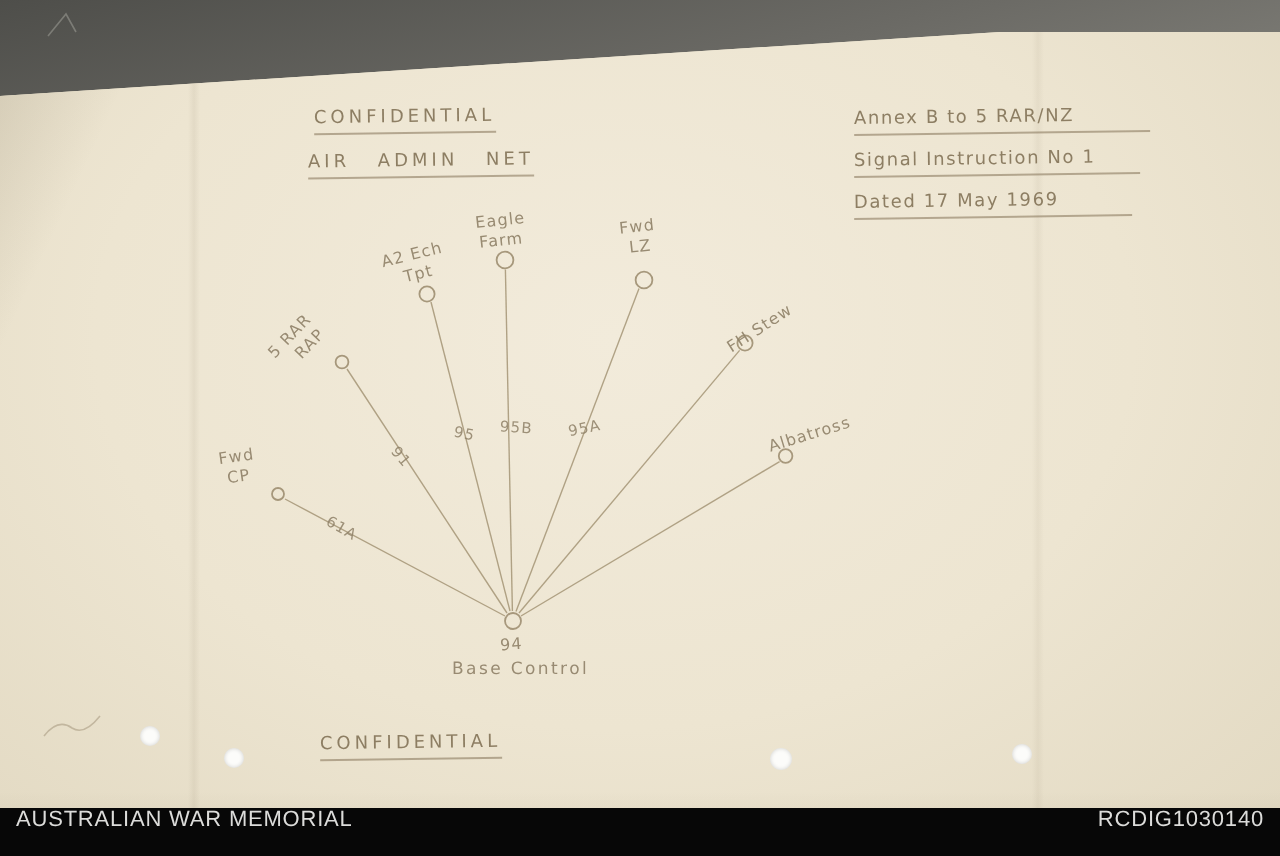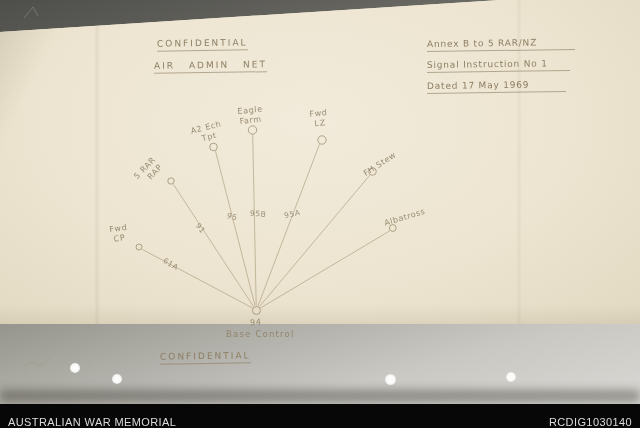--- a/index.html
+++ b/index.html
@@ -6,21 +6,21 @@
   .stage{
     position:relative;width:640px;height:428px;overflow:hidden;
     background:linear-gradient(165deg,#4e4e4a 0%,#6b6a65 22%,#98978f 55%,#c9c8c3 80%,#dddcd8 100%);
     font-family:"DejaVu Sans",sans-serif;
   }
   .paper-shadow{
     position:absolute;left:0;top:390px;width:640px;height:12px;
     background:rgba(40,38,30,.4);filter:blur(5px);
   }
   .paper{
-    position:absolute;left:0;top:0;width:640px;height:324px;
+    position:absolute;left:0;top:16px;width:640px;height:404px;
     clip-path:polygon(0 32px,500px 0,640px 0,640px 394px,0 399px);
     background-color:#ece4cf;
     background-image:
       linear-gradient(115deg,rgba(95,85,62,.16) 0%,rgba(95,85,62,0) 9%),
       linear-gradient(90deg,rgba(120,105,80,0) 94px,rgba(120,105,80,.09) 97px,rgba(120,105,80,0) 100px),
       linear-gradient(90deg,rgba(120,105,80,0) 516px,rgba(120,105,80,.07) 519px,rgba(120,105,80,0) 522px),
       linear-gradient(0deg,rgba(110,95,68,.10) 0%,rgba(110,95,68,0) 6%),
       radial-gradient(ellipse at 48% 38%,#f2ebdb 0%,#ede5d1 55%,#e2d9c2 100%);
   }
   .hw{
@@ -28,21 +28,21 @@
     white-space:nowrap;transform:rotate(-0.8deg);
   }
   .ul{border-bottom:1px solid rgba(140,124,96,.6);padding-bottom:2px;}
   .annex{letter-spacing:.8px;font-size:9px;}
   .hole{
     position:absolute;border-radius:50%;background:#fcfcfa;
     box-shadow:inset 0 0 2px rgba(0,0,0,.18);
   }
   .footer{
     position:absolute;left:0;top:404px;width:640px;height:24px;background:#070707;
-    display:flex;justify-content:space-between;align-items:flex-end;
+    display:flex;justify-content:space-between;align-items:flex-start;
     padding:0 8px;box-sizing:border-box;
     color:#dcdcda;font-size:11px;letter-spacing:.4px;
     font-family:"Liberation Sans",sans-serif;
   }
   svg text{
     font-family:"DejaVu Sans",sans-serif;fill:#8f8168;letter-spacing:.6px;
   }
   .net{position:absolute;left:0;top:0;pointer-events:none;}
 </style>
 </head>

